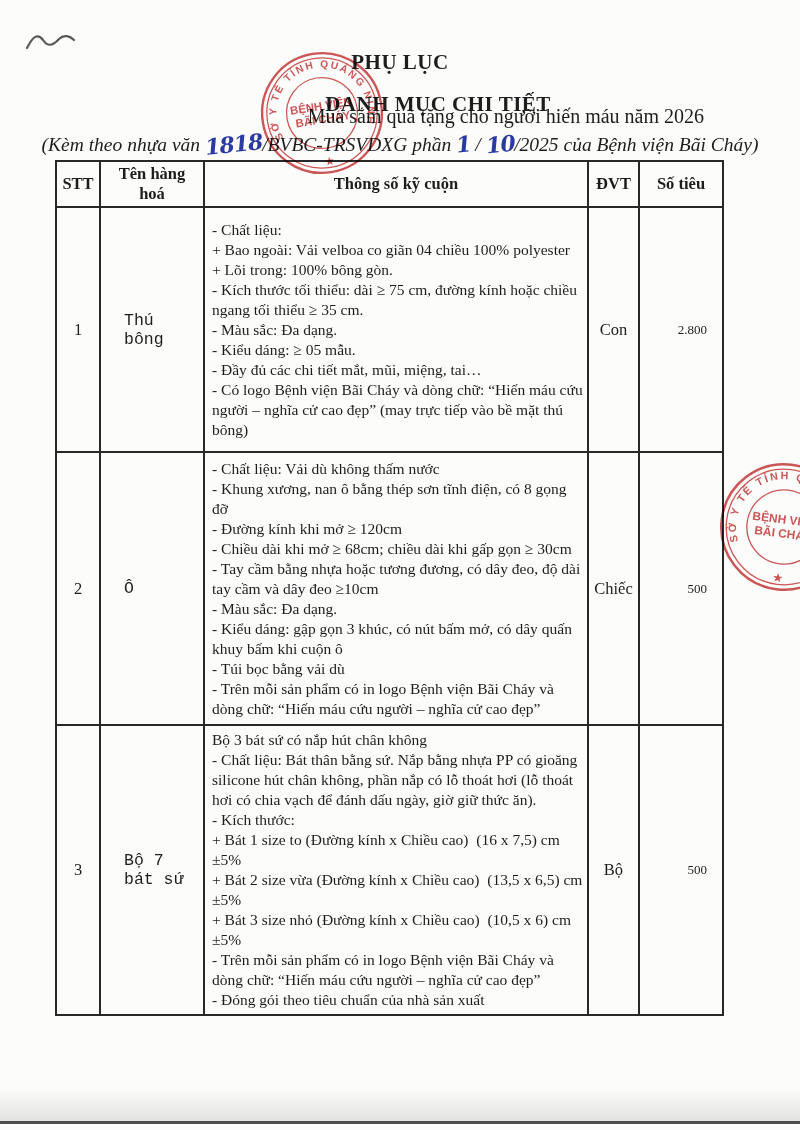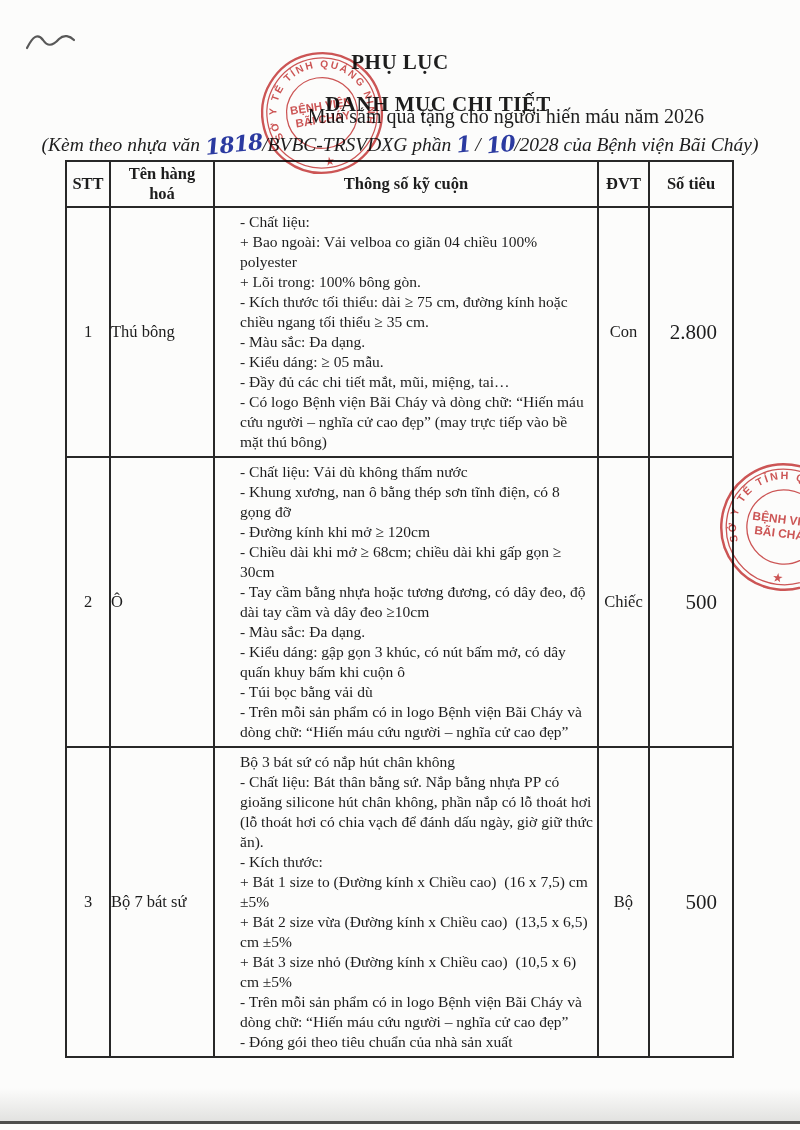--- a/index.html
+++ b/index.html
@@ -23,37 +23,37 @@
   .reference {
     position:absolute; left:0; top:130px; width:800px; text-align:center;
     font-size:19.5px; font-style:italic; white-space:pre;
   }
   .hand {
     font-family:"DejaVu Serif",serif; font-style:italic; font-weight:bold;
     color:#2b3aa0; font-size:22px; display:inline-block;
     transform:rotate(-6deg); position:relative; top:1px; letter-spacing:-1px;
   }
   table.items {
-    position:absolute; left:65px; top:160px; width:667px;
+    position:absolute; left:55px; top:160px; width:667px;
     border-collapse:collapse; table-layout:fixed;
   }
   table.items th, table.items td {
     border:2px solid #282828; vertical-align:middle; overflow:hidden;
   }
   table.items th {
     font-size:16.5px; font-weight:bold; text-align:center; padding:2px 4px;
   }
   td.stt-cell { text-align:center; font-size:16.5px; }
-  td.name-cell { padding-left:0; font-size:16.5px; }
+  td.name-cell { padding-left:23px; font-size:16.5px;font-family:Liberation Mono, monospace; }
   td.specs-cell {
-    font-size:15.5px; line-height:20px; padding:4px 4px 4px 25px;
+    font-size:15.5px; line-height:20px; padding:4px 4px 4px 7px;
     white-space:pre-wrap; vertical-align:middle;
   }
   td.unit-cell { text-align:center; font-size:16.5px; }
-  td.qty-cell { text-align:right; padding-right:15px; font-size:21px; }
+  td.qty-cell { text-align:right; padding-right:15px; font-size:13px; }
   .stamp { position:absolute; opacity:0.82; mix-blend-mode:multiply; pointer-events:none; }
   .stamp-top { left:259px; top:50px; transform:rotate(-9deg); }
   .stamp-right { left:718px; top:461px; transform:rotate(7deg); }
   .pen-mark { position:absolute; left:24px; top:30px; opacity:0.85; }
   .edge-shade {
     position:absolute; left:0; top:1088px; width:800px; height:34px;
     background:linear-gradient(to bottom, rgba(130,130,125,0), rgba(130,130,125,0.22));
   }
   .edge-line {
     position:absolute; left:0; top:1121px; width:800px; height:3px;
@@ -66,21 +66,21 @@
 <div class="page">
 
   <svg class="pen-mark" width="54" height="26" viewBox="0 0 54 26">
     <path d="M3,18 C9,6 14,3 19,10 C23,16 28,17 35,9 C40,4 46,6 50,10" fill="none" stroke="#3c3c3c" stroke-width="2.2" stroke-linecap="round"></path>
   </svg>
 
   <div class="title1">PHỤ LỤC</div>
   <div class="title2">DANH MỤC CHI TIẾT</div>
   <div class="subtitle">Mua sắm quà tặng cho người hiến máu năm 2026</div>
 
-  <div class="reference"><span>(Kèm theo nhựa văn </span><span class="hand">1818</span><span>/BVBC-TRSVDXG phần </span><span class="hand">1</span><span> / </span><span class="hand">10</span><span>/2028 của Bệnh viện Bãi Cháy)</span></div>
+  <div class="reference"><span>(Kèm theo nhựa văn </span><span class="hand">1818</span><span>/BVBC-TRSVDXG phần </span><span class="hand">1</span><span> / </span><span class="hand">10</span><span>/2025 của Bệnh viện Bãi Cháy)</span></div>
 
   <table class="items">
     <colgroup>
       <col style="width:44px">
         <col style="width:104px">
         <col style="width:384px">
       <col style="width:51px">
         <col style="width:84px">
     </colgroup>
     <tbody>

